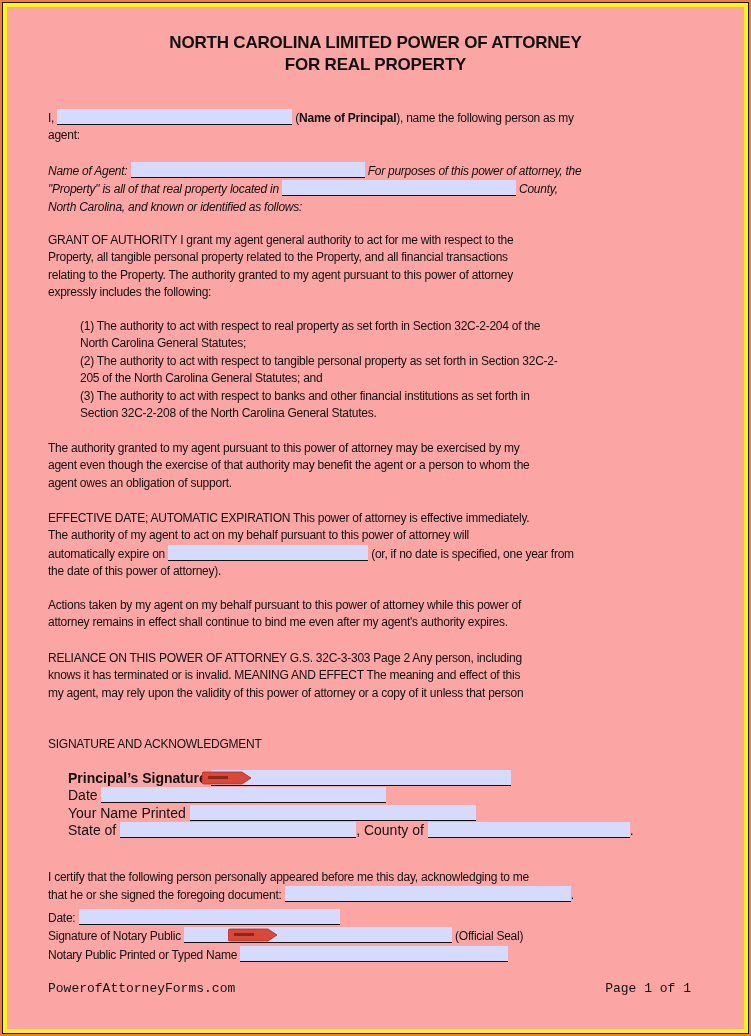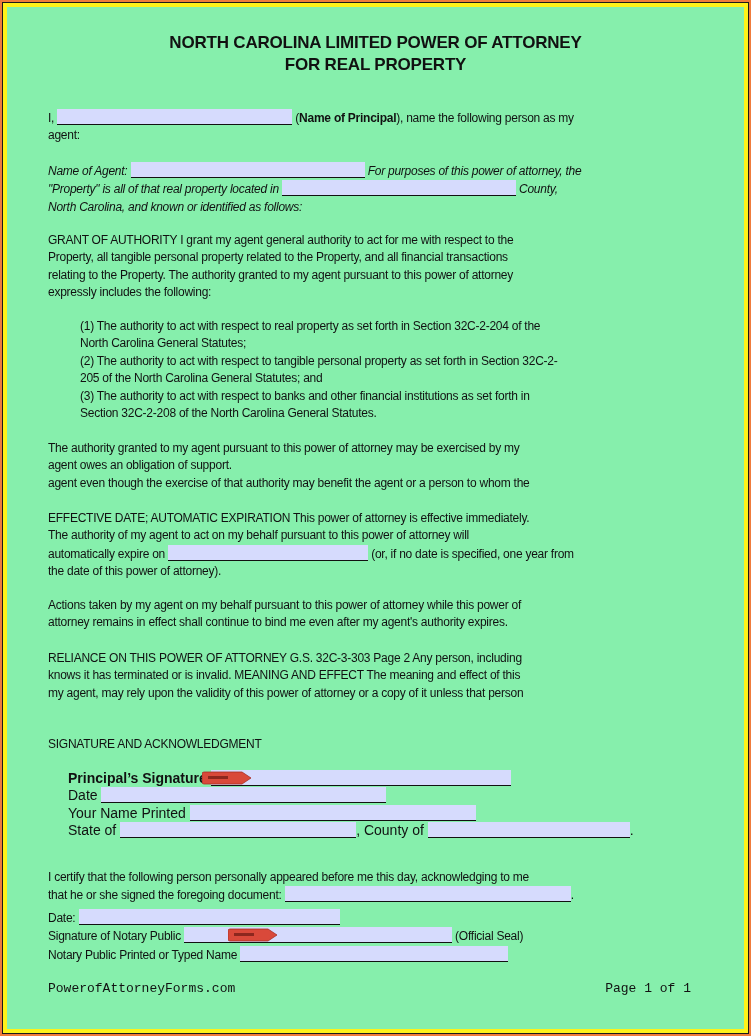--- a/index.html
+++ b/index.html
@@ -17,21 +17,21 @@
   .frame-inner {
     position: absolute; left: 0; top: 0; right: 0; bottom: 0;
     border: 1px solid #1a1a1a;
   }
   .frame-inner2 {
     position: absolute; left: 0; top: 0; right: 0; bottom: 0;
     border: 4px solid #fff21a;
   }
   .page {
     position: absolute; left: 7px; top: 7px; right: 7px; bottom: 7px;
-    background: #86efac;
+    background: #fca5a5;
   }
   .title {
     position: absolute; left: 0; right: 0; top: 25px;
     text-align: center; font-weight: bold; font-size: 17px; line-height: 22px;
     letter-spacing: -0.2px;
   }
   .body-text {
     position: absolute; left: 41px; width: 660px;
     font-size: 12px; line-height: 17.4px;
     letter-spacing: -0.25px;
@@ -102,22 +102,22 @@
     <p class="p">(1) The authority to act with respect to real property as set forth in Section 32C-2-204 of the</p>
     <p class="p">North Carolina General Statutes;</p>
     <p class="p">(2) The authority to act with respect to tangible personal property as set forth in Section 32C-2-</p>
     <p class="p">205 of the North Carolina General Statutes; and</p>
     <p class="p">(3) The authority to act with respect to banks and other financial institutions as set forth in</p>
     <p class="p">Section 32C-2-208 of the North Carolina General Statutes.</p>
   </div>
 
   <div class="body-text" style="top:433px;">
     <p class="p">The authority granted to my agent pursuant to this power of attorney may be exercised by my</p>
+    <p class="p">agent even though the exercise of that authority may benefit the agent or a person to whom the</p>
     <p class="p">agent owes an obligation of support.</p>
-    <p class="p">agent even though the exercise of that authority may benefit the agent or a person to whom the</p>
   </div>
 
   <div class="body-text" style="top:503px;">
     <p class="p">EFFECTIVE DATE; AUTOMATIC EXPIRATION This power of attorney is effective immediately.</p>
     <p class="p">The authority of my agent to act on my behalf pursuant to this power of attorney will</p>
     <p class="p"><span>automatically expire on</span>
       <span class="field" style="width:200px;"></span>
       <span>(or, if no date is specified, one year from</span></p>
     <p class="p">the date of this power of attorney).</p>
   </div>

